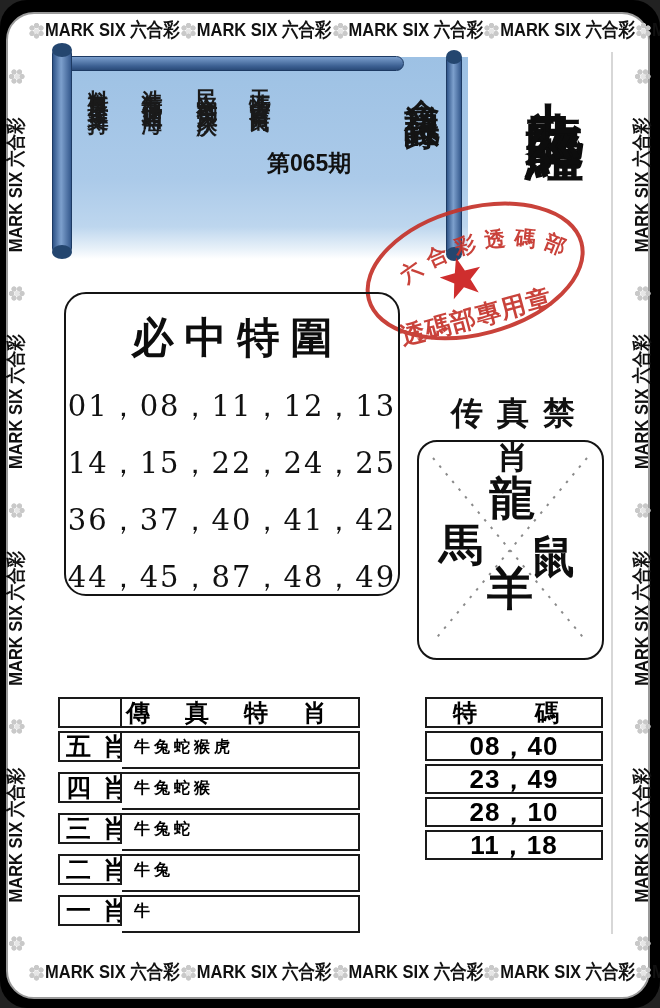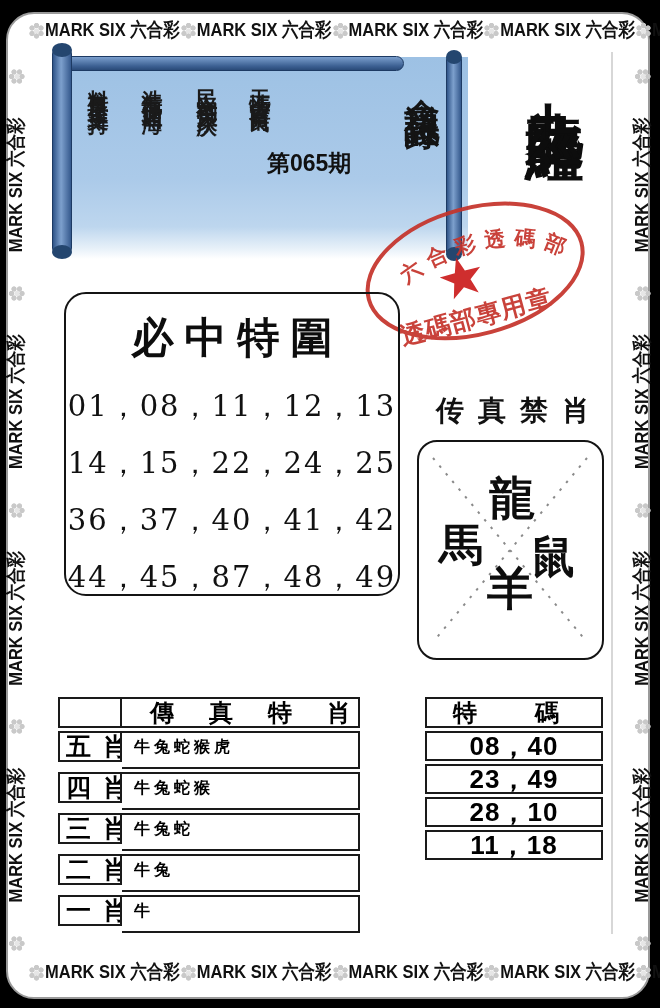--- a/index.html
+++ b/index.html
@@ -1,17 +1,17 @@
 <!DOCTYPE html>
 <html><head>
 <meta charset="utf-8">
 <style>
   html,body{margin:0;padding:0;background:#222;}
   .stage{position:relative;width:660px;height:1008px;background:#000;overflow:hidden;
-         font-family:"Liberation Sans",sans-serif;}
+         font-family:"Liberation Sans",sans-serif;border-radius:27px;}
   .card{position:absolute;left:6px;top:12px;width:644px;height:987px;background:#fff;
         border:2px solid #9a9a9a;border-radius:28px;box-sizing:border-box;}
 
   
   .bstrip{position:absolute;display:flex;align-items:center;justify-content:space-between;
           height:26px;font-weight:bold;font-size:16.5px;color:#111;letter-spacing:0px;white-space:nowrap;}
   .bstrip .lbl{transform:scaleY(1.15);}
   .bstrip-top{left:28px;top:17px;width:604px;}
   .bstrip-bottom{left:28px;top:959px;width:604px;}
   .bstrip-left{left:-426px;top:497px;width:884px;transform:rotate(-90deg);}
@@ -62,42 +62,42 @@
   
   .lucky{position:absolute;left:64px;top:292px;width:336px;height:304px;border:2.5px solid #141414;
          border-radius:22px;box-sizing:border-box;text-align:center;}
   .lucky-title{margin-top:16px;font-size:42px;font-weight:bold;letter-spacing:11px;padding-left:11px;
          font-family:"DejaVu Serif",serif;color:#0d0d0d;}
   .lucky-rows{margin-top:12px;}
   .lucky-row{height:57px;line-height:57px;font-family:"DejaVu Serif",serif;font-size:29px;
          letter-spacing:2px;color:#111;}
 
   
-  .banned-title{position:absolute;left:420px;top:392px;width:186px;text-align:center;font-size:28px;
+  .banned-title{position:absolute;left:420px;top:392px;width:186px;text-align:center;font-size:32px;
          font-weight:bold;letter-spacing:14px;padding-left:14px;box-sizing:border-box;color:#111;}
   .zbox{position:absolute;left:417px;top:440px;width:187px;height:220px;border:2.5px solid #141414;
         border-radius:20px;box-sizing:border-box;}
   .zchar{position:absolute;font-family:"DejaVu Serif",serif;font-weight:bold;color:#0d0d0d;}
   .z-top{left:70px;top:26px;font-size:46px;}
   .z-left{left:20px;top:74px;font-size:44px;}
   .z-right{left:112px;top:86px;font-size:44px;}
   .z-bottom{left:68px;top:116px;font-size:46px;}
 
   
   .tbl{position:absolute;top:697px;}
   .tbl-fax{left:58px;width:302px;}
   .tbl-special{left:425px;width:178px;}
   .trow{display:flex;margin-bottom:3px;}
   .cell{border:2px solid #1a1a1a;box-sizing:border-box;background:#fff;}
   .cell-label{width:64px;height:31px;line-height:27px;font-size:25px;font-weight:bold;
        letter-spacing:12px;padding-left:6px;white-space:nowrap;overflow:hidden;}
   .cell-value{flex:1;height:38px;line-height:27px;border-left:none;font-family:"DejaVu Serif",serif;
        font-weight:bold;font-size:16px;letter-spacing:4px;padding-left:12px;white-space:nowrap;overflow:hidden;}
   .cell-faxhead{flex:1;height:31px;line-height:27px;border-left:none;font-family:"DejaVu Serif",serif;
-       font-weight:bold;font-size:24px;letter-spacing:35px;padding-left:28px;white-space:nowrap;overflow:hidden;}
+       font-weight:bold;font-size:24px;letter-spacing:35px;padding-left:4px;white-space:nowrap;overflow:hidden;}
   .cell-spechead{width:178px;height:31px;line-height:27px;font-family:"DejaVu Serif",serif;font-weight:bold;
        font-size:24px;letter-spacing:58px;padding-left:26px;white-space:nowrap;overflow:hidden;}
   .cell-specval{width:178px;height:30px;line-height:26px;text-align:center;font-size:26px;
        letter-spacing:1px;font-weight:600;}
 
   .faint-line{position:absolute;left:611px;top:52px;width:1.5px;height:882px;background:#c9c9c9;opacity:.75;}
 </style>
 </head>
 <body>
 

